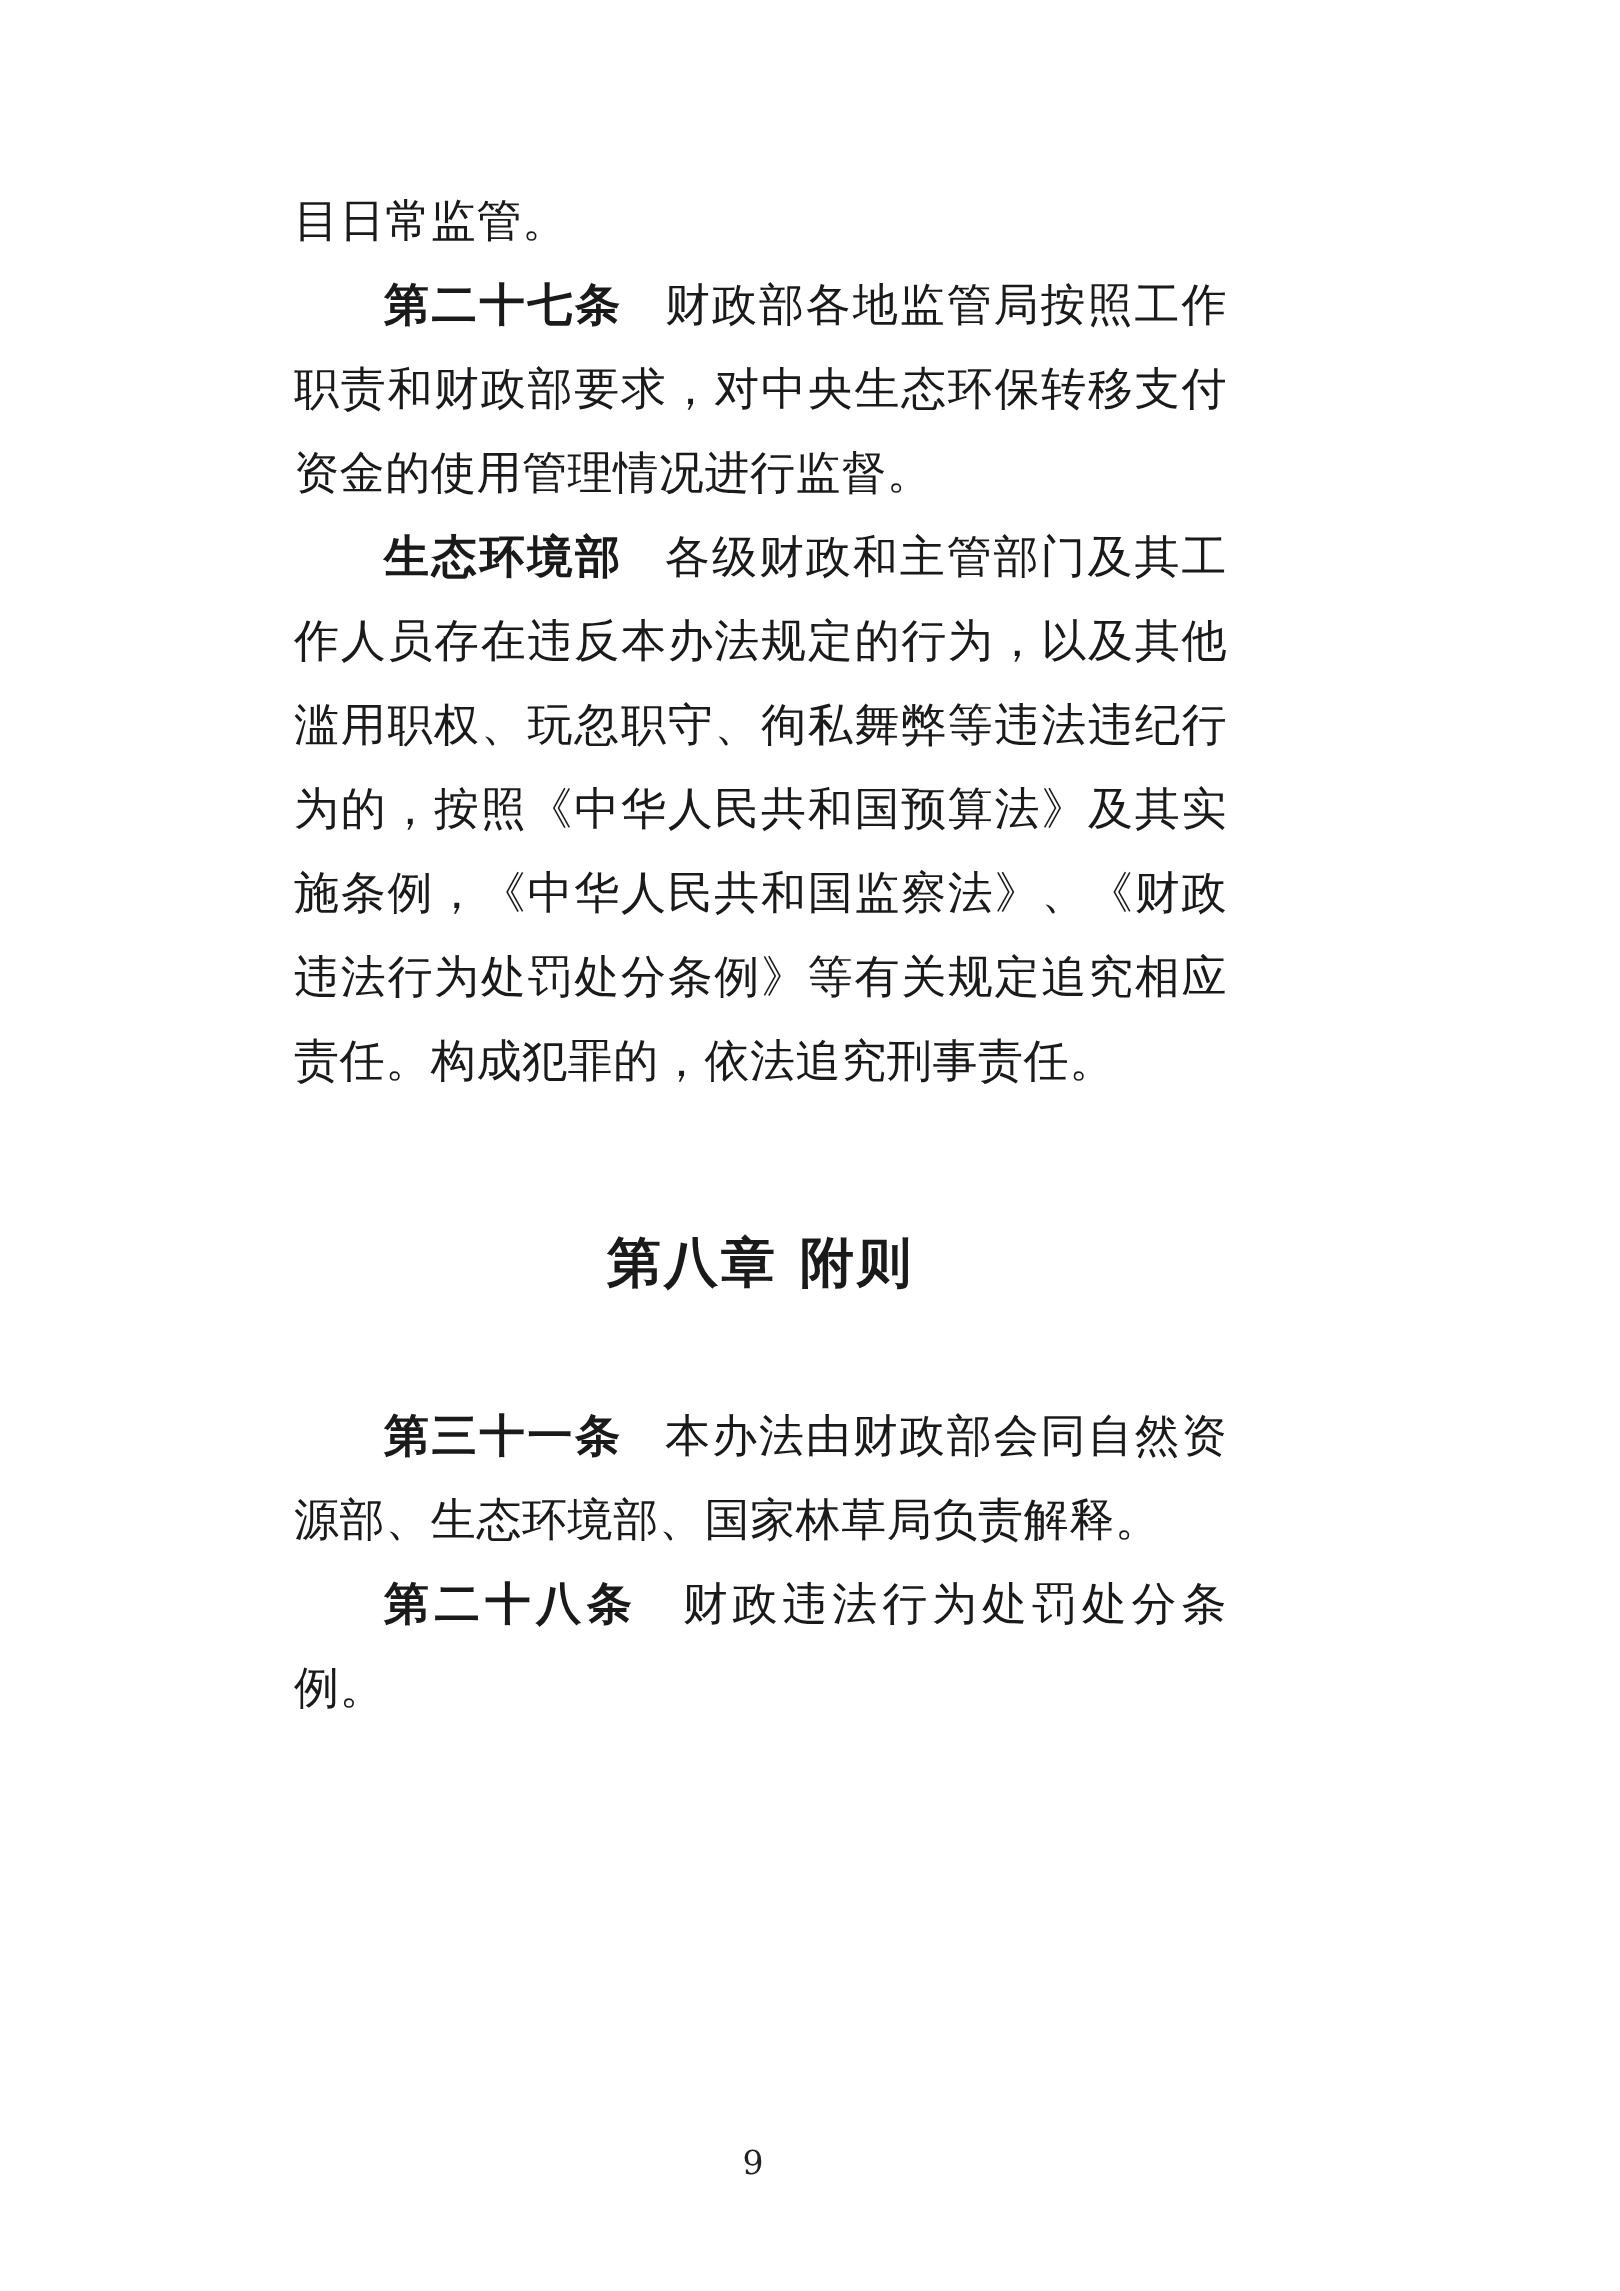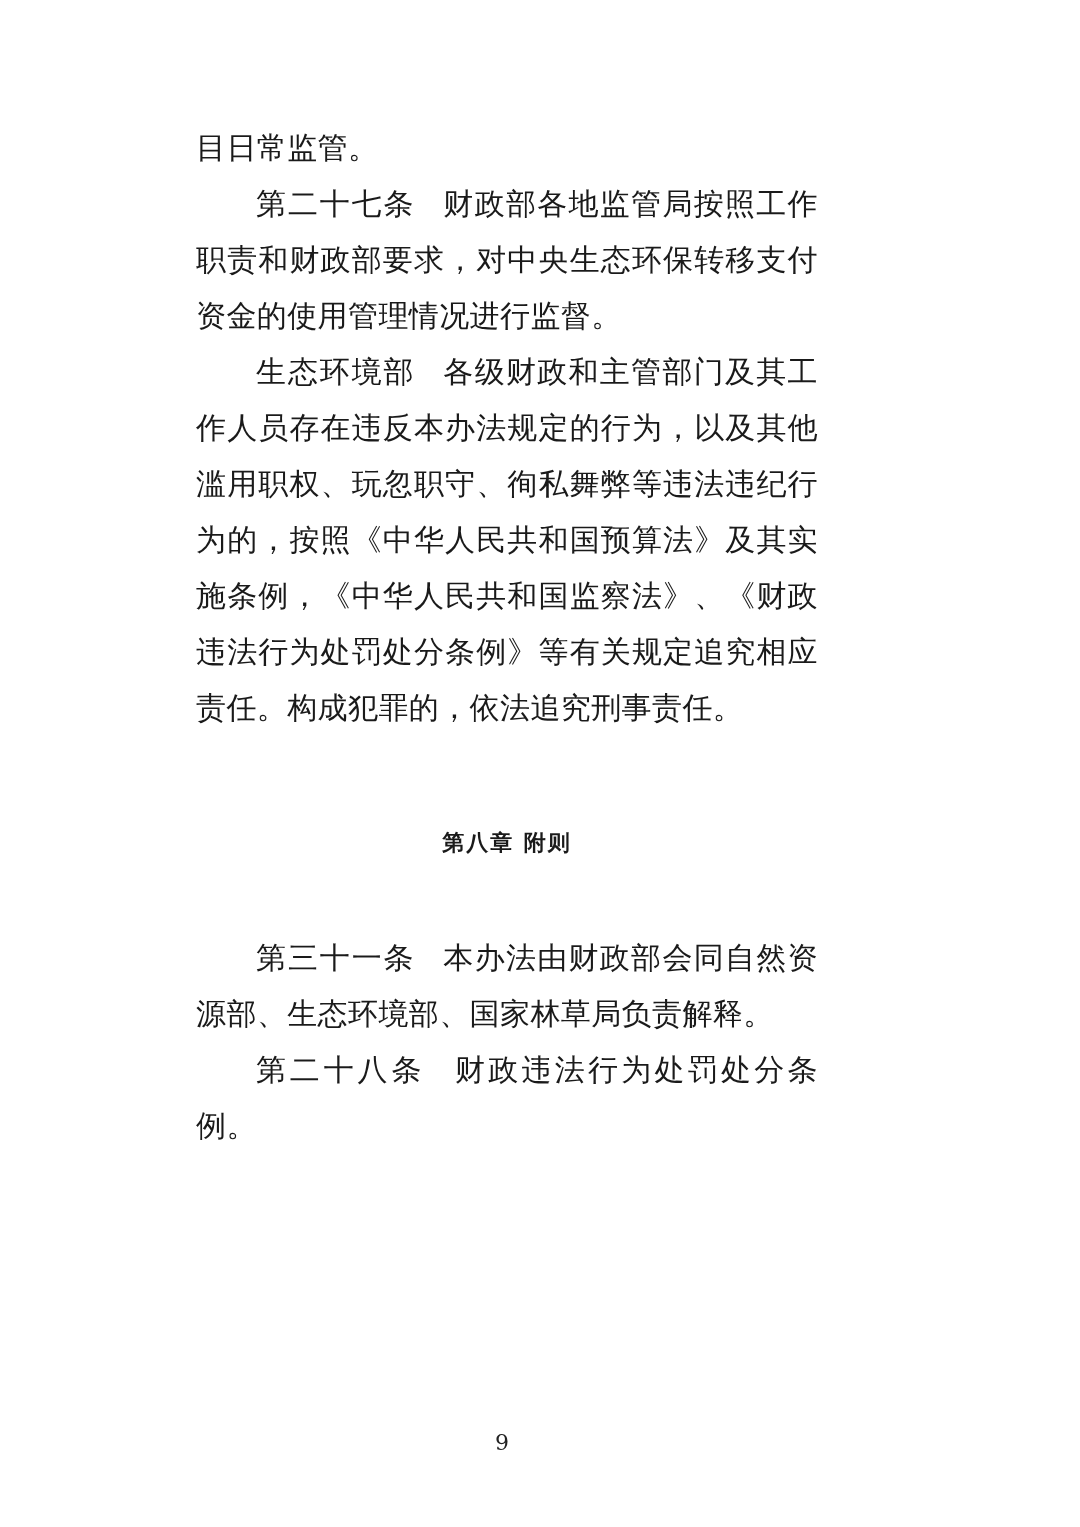--- a/index.html
+++ b/index.html
@@ -33,31 +33,31 @@
     letter-spacing: 0.4px;
   }
   .para {
     margin: 0;
     text-indent: 2em;
   }
   .para.noindent {
     text-indent: 0;
   }
   .art-label {
-    font-weight: normal;
+    font-weight: bold;
     letter-spacing: 1px;
   }
   .gap-after-label {
     display: inline-block;
     width: 0.9em;
   }
   .chapter-heading {
     margin: 0;
     text-align: center;
-    font-size: 22px;
+    font-size: 36px;
     font-weight: bold;
     letter-spacing: 2px;
     line-height: 56px;
   }
   .spacer-lg {
     height: 78px;
   }
   .spacer-md {
     height: 60px;
   }

